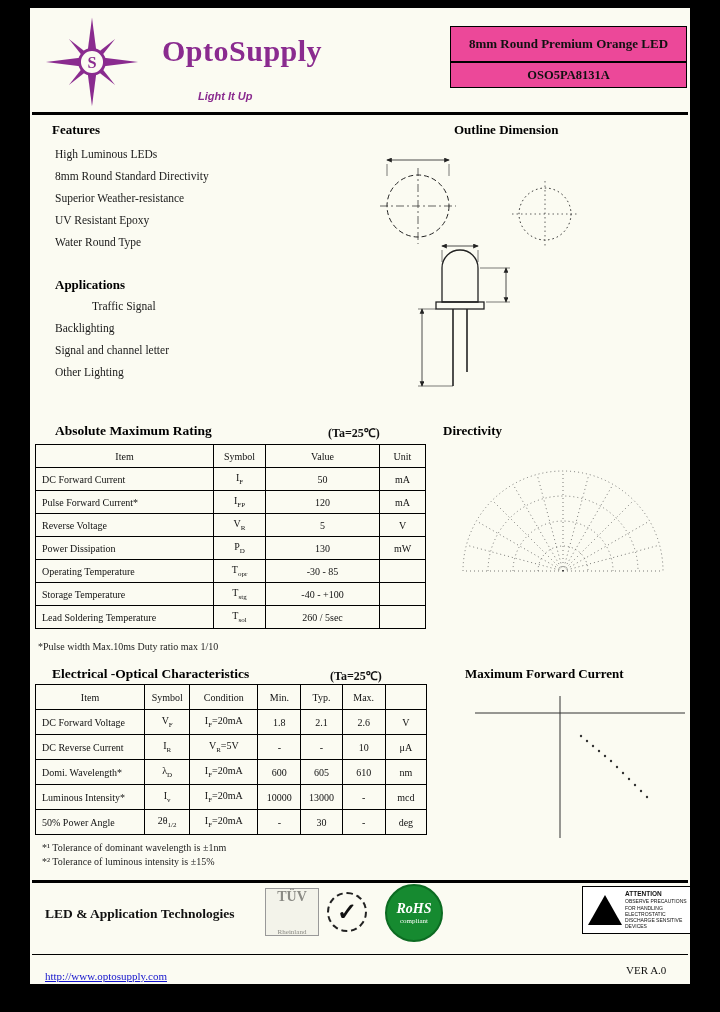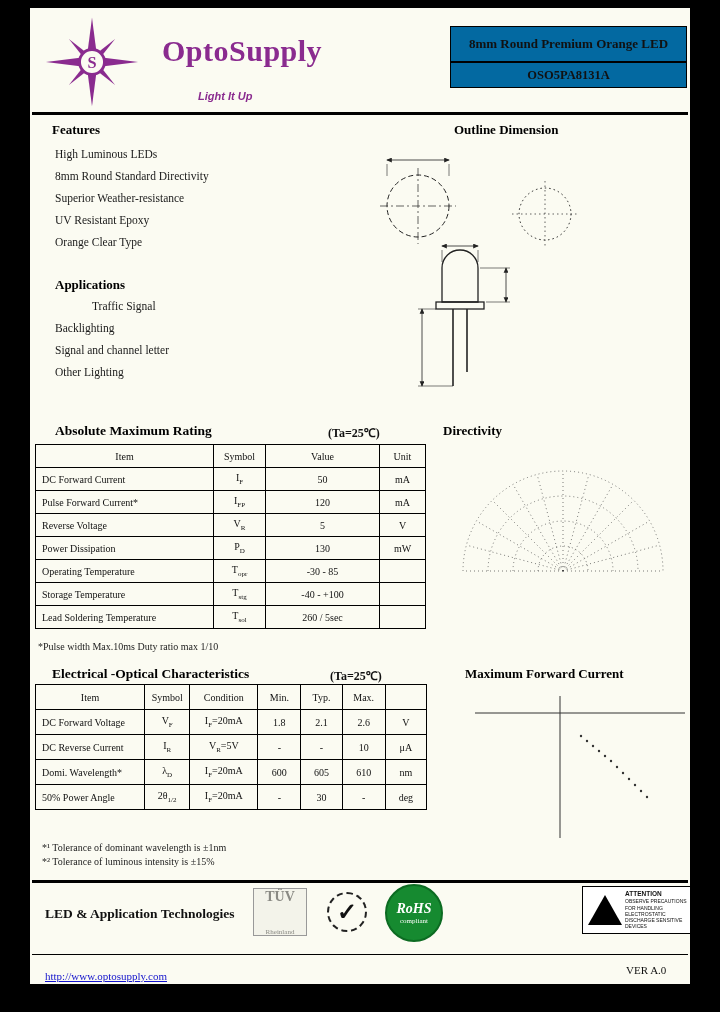--- a/index.html
+++ b/index.html
@@ -4,21 +4,21 @@
 <style>
   * { margin:0; padding:0; box-sizing:border-box; }
   html,body { width:720px; height:1012px; }
   body { background:#000; position:relative; font-family:"Liberation Serif", serif; color:#111; }
   .page { position:absolute; left:30px; top:8px; width:660px; height:976px; background:#fbfbf2; overflow:hidden; }
   .pos { position:absolute; }
   .sec-h { position:absolute; font-weight:bold; font-size:13px; color:#000; }
   .cond { position:absolute; font-weight:bold; font-size:12px; }
   .brand { position:absolute; left:100px; top:26px; font-family:Liberation Serif, serif; font-weight:bold; font-size:30px; color:#8a2b8f; letter-spacing:0.5px;margin-left:32px; }
   .tagline { position:absolute; left:168px; top:76px; font-family:"Liberation Sans", sans-serif; font-weight:bold; font-style:italic; font-size:11px; color:#8a2b8f;margin-top:6px; }
-  .titlebox { position:absolute; left:420px; width:237px; border:1px solid #000; display:flex; align-items:center; justify-content:center; font-weight:bold; background:#0369a1; }
+  .titlebox { position:absolute; left:420px; width:237px; border:1px solid #000; display:flex; align-items:center; justify-content:center; font-weight:bold; background:#ec4899; }
   .rule { position:absolute; left:2px; width:656px; background:#000; }
   .list-item { position:absolute; left:25px; font-size:11.5px; color:#1a1a1a; }
   table.tbl { border-collapse:collapse; font-size:10px; table-layout:fixed; background:#fbfbf2; }
   table.tbl th, table.tbl td { border:1px solid #000; text-align:center; padding:0 3px; height:23px; font-weight:normal; overflow:hidden; }
   table.tbl2 th, table.tbl2 td { height:25px; }
   table.tbl td.ta-l { text-align:left; padding-left:6px; }
   sub { font-size:7px; }
   .footnote { position:absolute; font-size:10px; color:#222; }
   .badge { position:absolute; }
   .tuv { width:54px; height:48px; border:1px solid #999; background:#f3f3ea; color:#8a8a84; display:flex; flex-direction:column; align-items:center; justify-content:center; }
@@ -69,21 +69,21 @@
   <div class="titlebox" style="top:18px; height:36px; font-size:13px;">8mm Round Premium Orange LED</div>
   <div class="titlebox" style="top:54px; height:26px; font-size:12.5px;">OSO5PA8131A</div>
 
   <div class="rule" style="top:104px; height:3px;"></div>
 
   <div class="sec-h" style="left:22px; top:114px;">Features</div>
   <div class="list-item" style="top:140px;">High Luminous LEDs</div>
   <div class="list-item" style="top:162px;text-align:right;">8mm Round Standard Directivity</div>
   <div class="list-item" style="top:184px;">Superior Weather-resistance</div>
   <div class="list-item" style="top:206px;">UV Resistant Epoxy</div>
-  <div class="list-item" style="top:228px;">Orange Clear Type</div>
+  <div class="list-item" style="top:228px;">Water Round Type</div>
 
   <div class="sec-h" style="left:424px; top:114px;">Outline Dimension</div>
   <div class="pos" style="left:330px; top:138px;">
     <svg width="260" height="260" viewBox="0 0 260 260">
       <defs>
         <marker id="ar" markerWidth="7" markerHeight="7" refX="6" refY="3" orient="auto">
           <path d="M0,0 L7,3 L0,6 z" fill="#222"></path>
         </marker>
         <marker id="ar2" markerWidth="7" markerHeight="7" refX="1" refY="3" orient="auto">
           <path d="M7,0 L0,3 L7,6 z" fill="#222"></path>
@@ -269,20 +269,29 @@
         <tr>
           <td class="ta-l">Domi. Wavelength*</td>
           <td><span>λ</span><sub>D</sub></td>
           <td><span>I</span><sub>F</sub><span>=20mA</span></td>
           <td>600</td>
           <td>605</td>
           <td>610</td>
           <td>nm</td>
         </tr>
         <tr>
+          <td class="ta-l">Luminous Intensity*</td>
+          <td><span>I</span><sub>v</sub></td>
+          <td><span>I</span><sub>F</sub><span>=20mA</span></td>
+          <td>10000</td>
+          <td>13000</td>
+          <td>-</td>
+          <td>mcd</td>
+        </tr>
+        <tr>
           <td class="ta-l">50% Power Angle</td>
           <td><span>2θ</span><sub>1/2</sub></td>
           <td><span>I</span><sub>F</sub><span>=20mA</span></td>
           <td>-</td>
           <td>30</td>
           <td>-</td>
           <td>deg</td>
         </tr>
       </tbody>
     </table>
@@ -310,21 +319,21 @@
         <circle cx="186" cy="103" r="1.2"></circle>
           <circle cx="192" cy="109" r="1.2"></circle>
       </g>
     </svg>
   </div>
 
   <div class="rule" style="top:872px; height:3px;"></div>
 
   <div class="company">LED &amp; Application Technologies</div>
 
-  <div class="badge tuv" style="left:223px; top:880px;gap:23px;">
+  <div class="badge tuv" style="left:235px; top:880px;gap:23px;">
     <span class="t1">TÜV</span>
     <span class="t2">Rheinland</span>
   </div>
   <div class="badge chk" style="left:297px; top:884px;">
     <span>✓</span>
   </div>
   <div class="badge rohs" style="left:355px; top:876px;">
     <span class="r1">RoHS</span>
     <span class="r2">compliant</span>
   </div>

